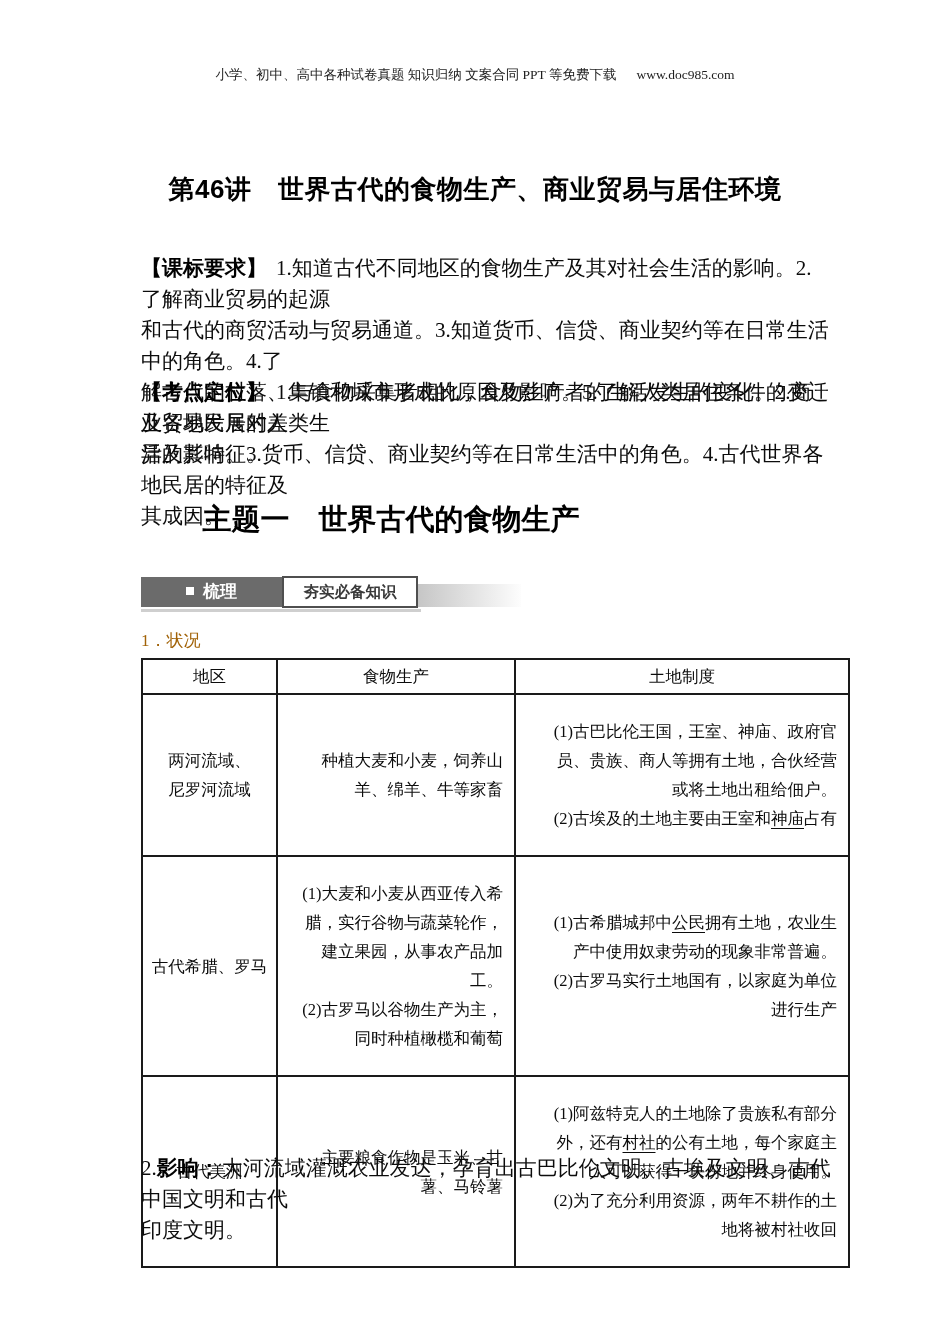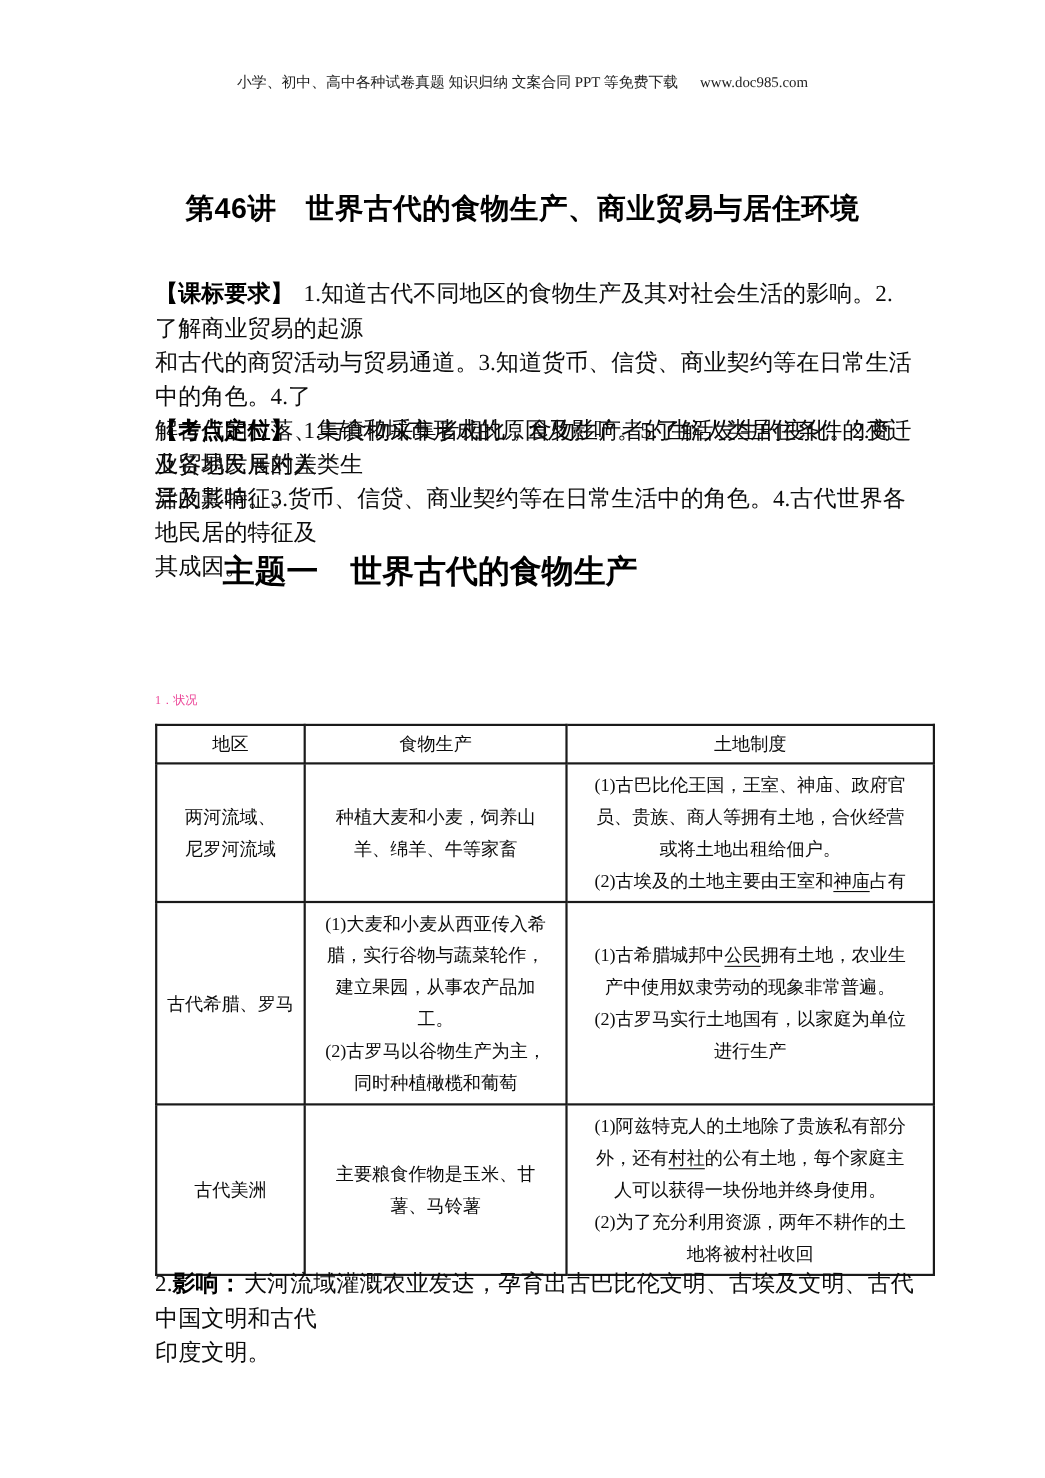--- a/index.html
+++ b/index.html
@@ -67,40 +67,40 @@
   .banner-fade{
     position:absolute;left:277px;top:8px;width:103px;height:23px;
     background:linear-gradient(to right,#c6c6c6,#fdfdfd);
   }
   .banner-shadow{
     position:absolute;left:0;top:33px;width:280px;height:3px;background:#cfcfcf;
   }
   
   .sec-heading{
     position:absolute;top:629px;left:141px;
-    font-size:11px;color:#ec4899;text-align:right;
+    font-size:17px;color:#a16207;text-align:right;
   }
   
   .info-table{
     position:absolute;top:658px;left:141px;width:707px;
     border-collapse:collapse;table-layout:fixed;
   }
   .info-table th,.info-table td{
     border:2px solid #1a1a1a;
     font-weight:normal;
     font-size:16.5px;color:#0c0c0c;
     vertical-align:middle;
   }
   .info-table th{height:33px;padding:0;}
   .col-region{width:135px;}
   .col-food{width:238px;}
   .col-land{width:334px;}
   .info-table td{
-    line-height:29px;padding:4px 11px;
-    white-space:pre-line;text-align:center;
+    line-height:29px;padding:22px 11px;
+    white-space:pre-line;text-align:right;
   }
   td.c1{text-align:center;padding:15px 2px;}
   .u{text-decoration:underline;text-underline-offset:4px;}
 </style>
 </head>
 <body>
 
 <div class="page">
 
   <div class="doc-header"><span>小学、初中、高中各种试卷真题 知识归纳 文案合同 PPT 等免费下载</span><span class="site">www.doc985.com</span></div>
@@ -111,20 +111,26 @@
 和古代的商贸活动与贸易通道。3.知道货币、信贷、商业契约等在日常生活中的角色。4.了
 解古代的村落、集镇和城市形成的原因及影响。5.了解人类居住条件的变迁及各地民居的差
 异及其特征。</span></div>
 
   <div class="para para-exam"><span class="lead">【考点定位】</span><span>1.与食物采集者相比，食物生产者的生活发生的变化。2.商业贸易发展对人类生
 活的影响。3.货币、信贷、商业契约等在日常生活中的角色。4.古代世界各地民居的特征及
 其成因。</span></div>
 
   <div class="theme-heading">主题一　世界古代的食物生产</div>
 
+  <div class="banner">
+    <div class="banner-shadow"></div>
+    <div class="banner-tab"><span class="sq"></span><span>梳理</span></div>
+    <div class="banner-box"><span>夯实必备知识</span></div>
+    <div class="banner-fade"></div>
+  </div>
 
   <div class="sec-heading">1．状况</div>
 
   <table class="info-table">
     <colgroup>
         <col class="col-region">
         <col class="col-food">
         <col class="col-land">
       </colgroup>
     <thead>

